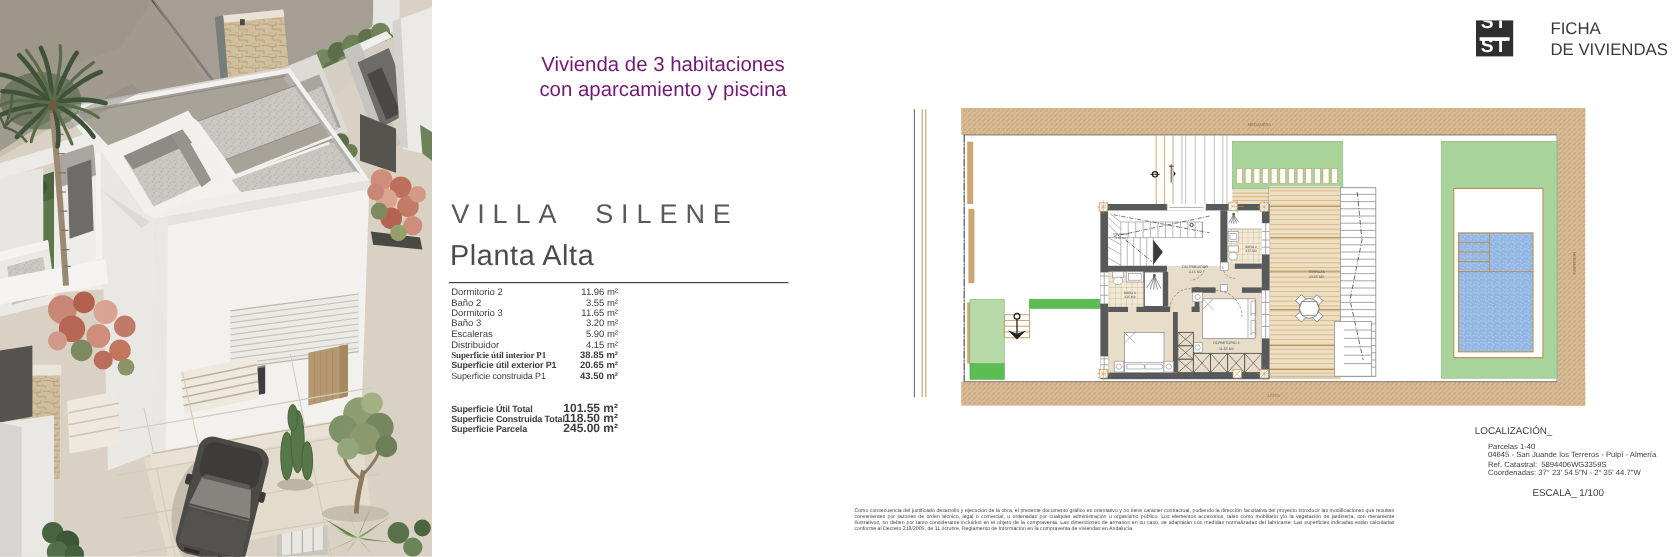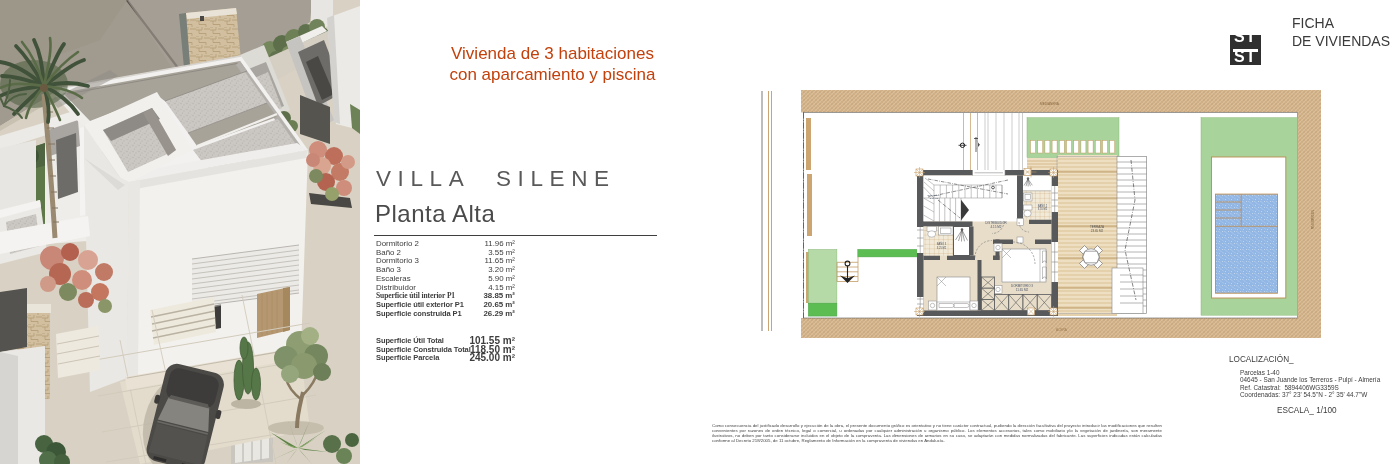--- a/index.html
+++ b/index.html
@@ -299,63 +299,63 @@
 
 <g stroke="#4e5f42" stroke-width="2" fill="none" stroke-linecap="round">
 <path d="M4,106 C10,98 18,94 26,94"></path>
 <path d="M4,106 C8,96 10,88 10,80"></path>
 <path d="M4,106 C0,96 -4,90 -8,86"></path>
 <path d="M4,106 C10,108 18,112 22,118"></path>
 </g>
 </svg>
 </div>
 
-<div class="abs" style="left:380px;top:44px;width:345px;text-align:center;font-size:17px;line-height:20.6px;color:#c2410c;">Vivienda de 3 habitaciones<br>con aparcamiento y piscina</div>
+<div class="abs" style="left:380px;top:44px;width:345px;text-align:center;font-size:17px;line-height:20.6px;color:#701a75;">Vivienda de 3 habitaciones<br>con aparcamiento y piscina</div>
 
 <div class="abs" style="left:376px;top:166px;font-size:22.5px;letter-spacing:6.6px;color:#595959;">VILLA&nbsp; SILENE</div>
 
 <div class="abs" style="left:375px;top:200px;font-size:24px;letter-spacing:0.5px;color:#4a4a4a;">Planta Alta</div>
 
 <div class="abs" style="left:374px;top:235px;width:283px;height:1.2px;background:#3f3f3f;"></div>
 
 <div class="abs" style="left:376px;top:240px;width:145px;font-size:7.9px;line-height:8.72px;color:#3d3d3d;">
 <div>Dormitorio 2</div>
     <div>Baño 2</div>
     <div>Dormitorio 3</div>
     <div>Baño 3</div>
     <div>Escaleras</div>
     <div>Distribuidor</div>
 <div style="font-weight:bold;font-size:7.5px;letter-spacing:-0.1px;font-family:Liberation Serif, serif;">Superficie útil interior P1</div>
 <div style="font-weight:bold;font-size:7.5px;letter-spacing:-0.1px;">Superficie útil exterior P1</div>
-<div style="font-weight:bold;font-size:7.5px;letter-spacing:-0.1px;">Superficie construida P1</div>
+<div style="font-weight:normal;font-size:7.5px;letter-spacing:-0.1px;">Superficie construida P1</div>
 </div>
 <div class="abs" style="left:430px;top:240px;width:85px;font-size:7.9px;line-height:8.72px;color:#3d3d3d;text-align:right;">
 <div>11.96 m²</div>
     <div>3.55 m²</div>
     <div>11.65 m²</div>
     <div>3.20 m²</div>
     <div>5.90 m²</div>
     <div>4.15 m²</div>
 <div style="font-weight:bold;">38.85 m²</div>
 <div style="font-weight:bold;">20.65 m²</div>
-<div style="font-weight:bold;">26.29 m²</div>
+<div style="font-weight:bold;">43.50 m²</div>
 </div>
 
 <div class="abs" style="left:376px;top:337px;width:145px;font-size:7.5px;line-height:8.72px;color:#3d3d3d;font-weight:bold;letter-spacing:-0.1px;">
 <div>Superficie Útil Total</div>
     <div>Superficie Construida Total</div>
     <div>Superficie Parcela</div>
 </div>
 <div class="abs" style="left:430px;top:337px;width:85px;font-size:10px;line-height:8.72px;color:#3d3d3d;text-align:right;font-weight:bold;">
 <div>101.55 m²</div>
     <div>118.50 m²</div>
     <div>245.00 m²</div>
 </div>
 
-<div class="abs" style="left:1229.5px;top:35px;width:31.5px;height:30px;background:#2f2f30;overflow:hidden;">
+<div class="abs" style="left:1229.5px;top:17px;width:31.5px;height:30px;background:#2f2f30;overflow:hidden;">
   <div style="position:absolute;left:0;top:-7px;width:100%;text-align:center;color:#fff;font-size:16px;font-weight:bold;letter-spacing:1px;">ST</div>
   <div style="position:absolute;left:3px;right:3px;top:14.3px;height:2.4px;background:#fff;"></div>
   <div style="position:absolute;left:0;top:13px;width:100%;text-align:center;color:#fff;font-size:16px;font-weight:bold;letter-spacing:1px;">ST</div>
 </div>
 
 <div class="abs" style="left:1292px;top:14px;font-size:14px;line-height:18.3px;color:#3a3a3a;">FICHA<br>DE VIVIENDAS</div>
 
 <div class="abs" style="left:750px;top:85px;width:585px;height:262px;">
 <svg width="585" height="262" viewBox="750 85 585 262">
 <defs>

